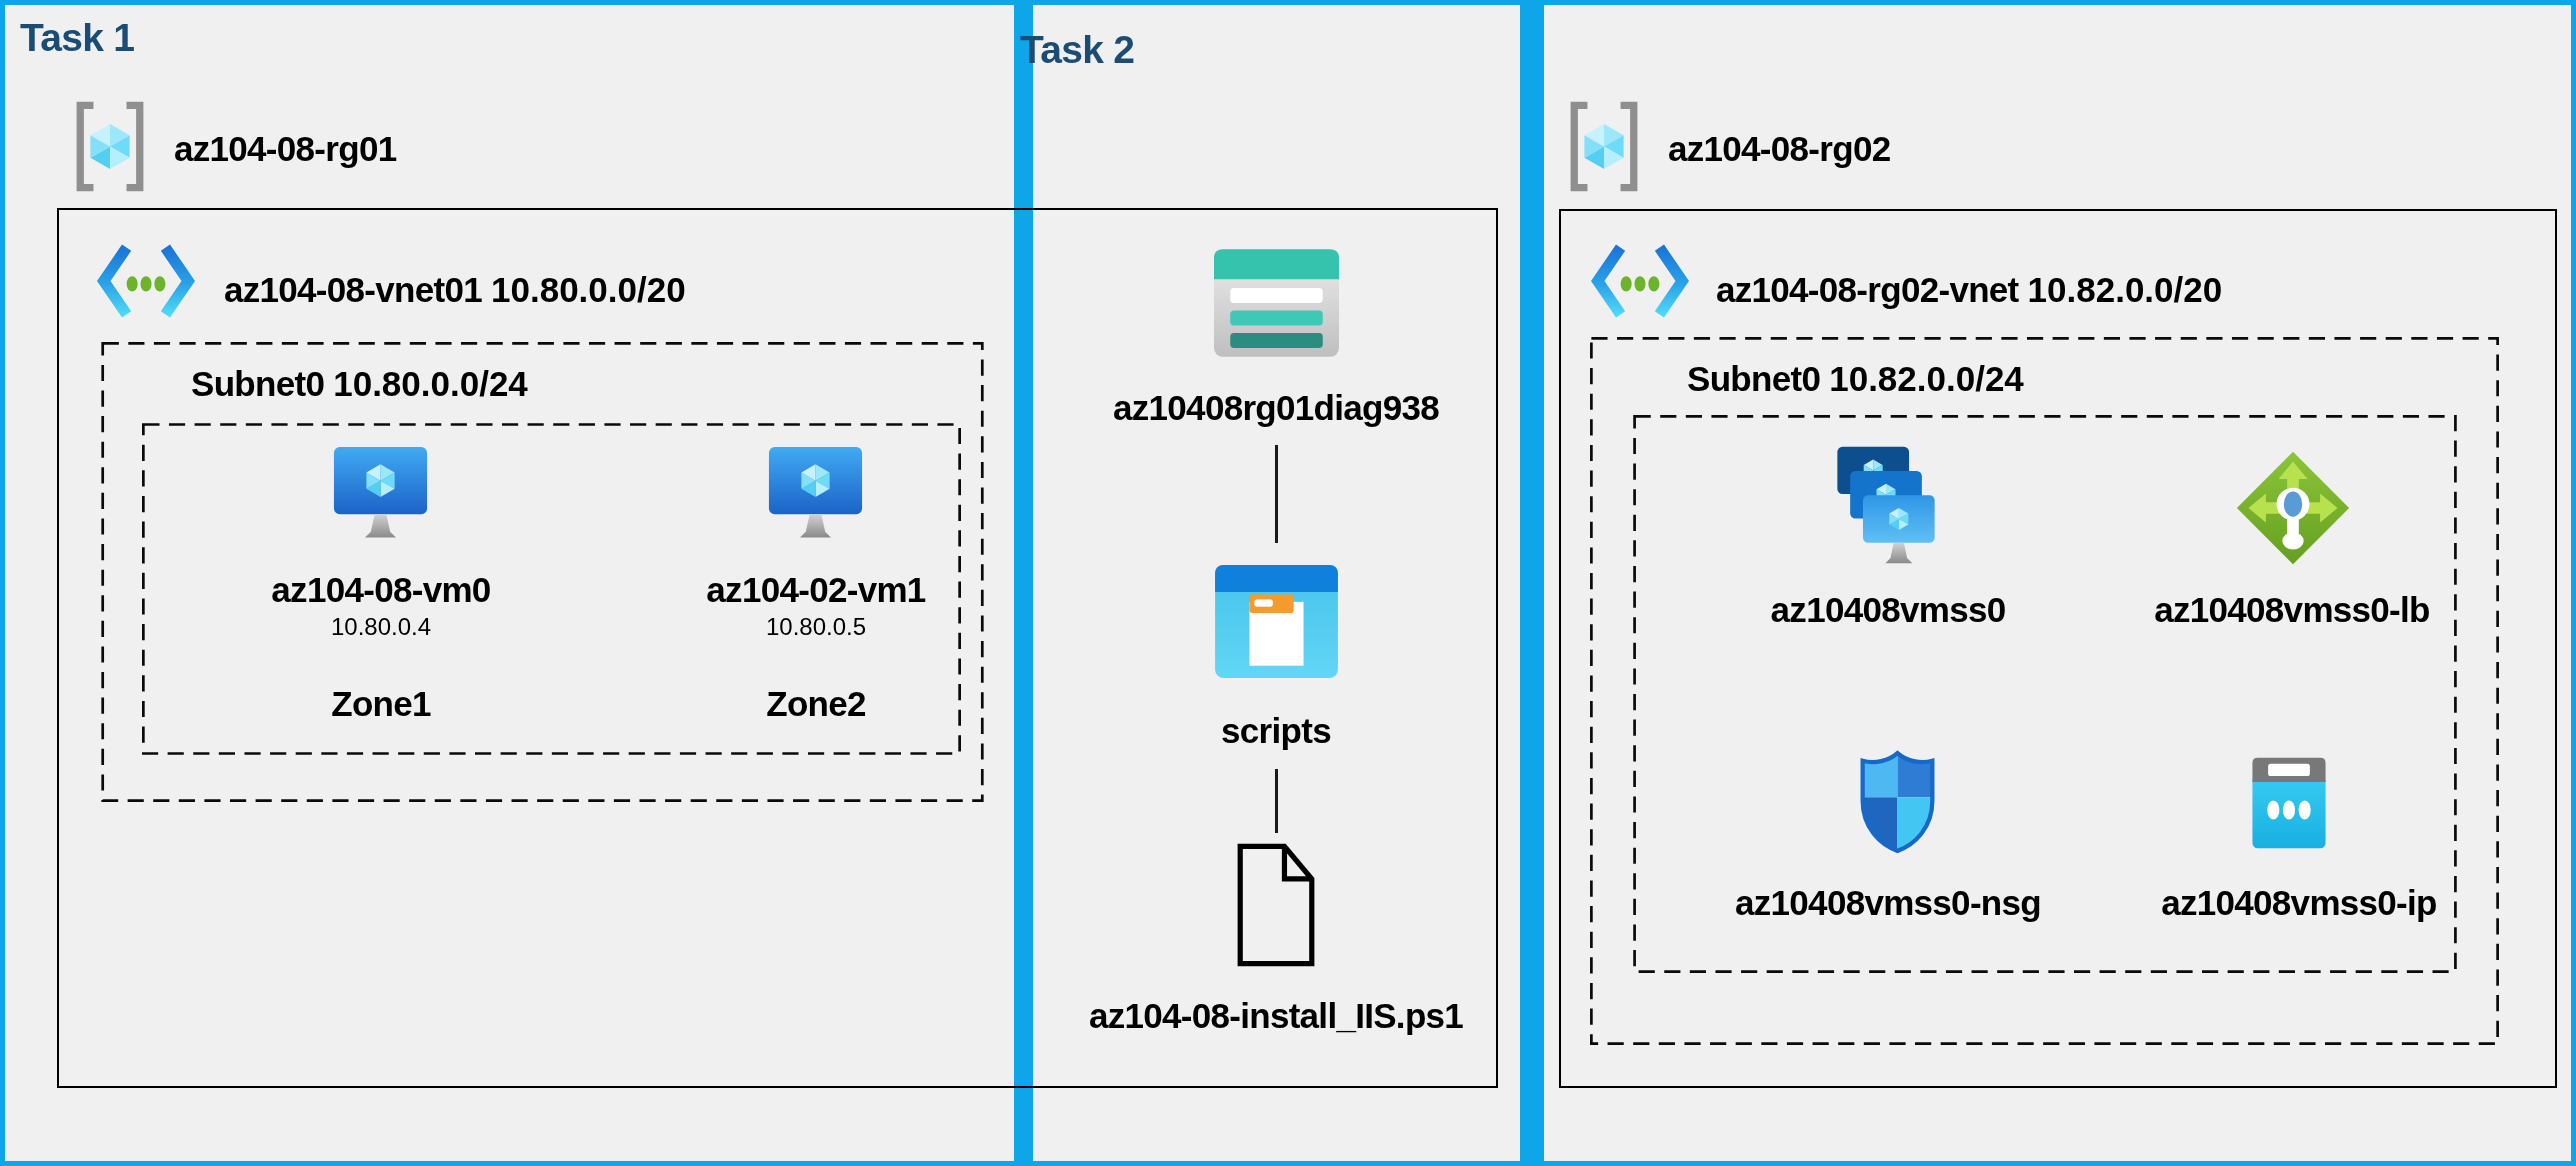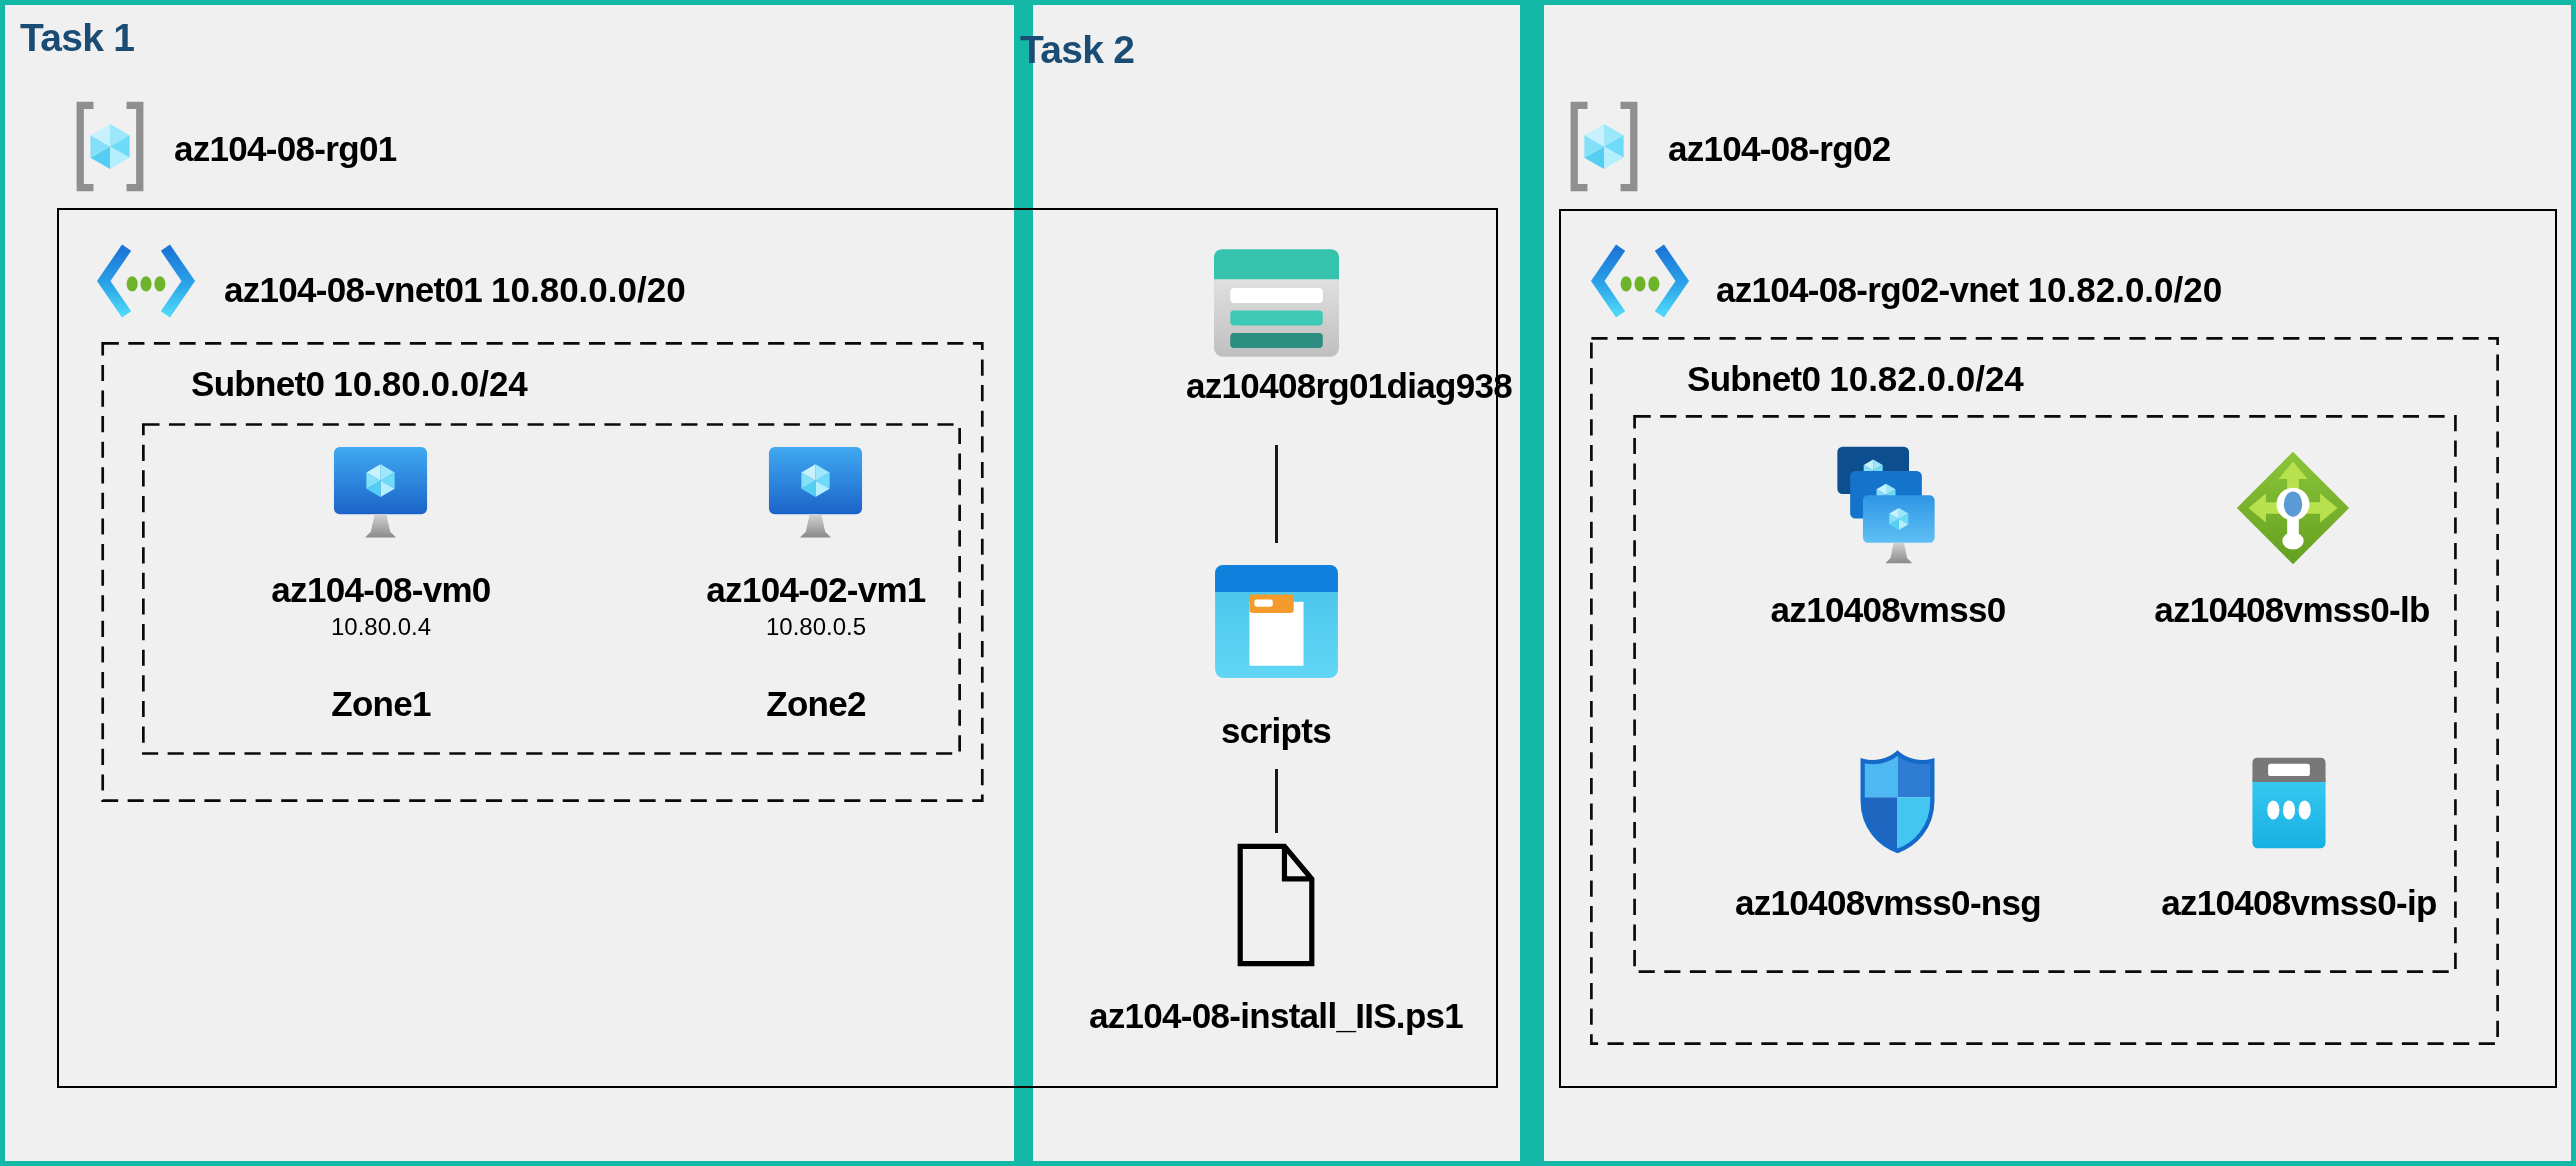--- a/index.html
+++ b/index.html
@@ -1,19 +1,19 @@
 <!DOCTYPE html>
 <html style="font-size:10.8px"><head>
 <meta charset="utf-8">
 <style>
   html,body{margin:0;padding:0;background:#ffffff;}
   #canvas{
     position:relative;
     width:2576px;height:1166px;
-    background:#14b8a6;
+    background:#0ea5e9;
     font-family:"Liberation Sans", sans-serif;
     overflow:hidden;
   }
   .panel{position:absolute;top:5.4px;height:1156px;background:#f0f0f1;}
   .task-title{
     position:absolute;
     font-size:39px;font-weight:700;color:#1a4c74;
     white-space:nowrap;letter-spacing:-0.7px;
   }
   .res-label{
@@ -151,21 +151,21 @@
   <div class="cell-sub lbl" style="left:681px;top:613px;width:270px;">10.80.0.5</div>
   <div class="cell-label lbl" style="left:681px;top:684px;width:270px;">Zone2</div>
 
   <svg class="icon" style="left:1214px;top:249px;" width="125" height="108" viewBox="0 0 100 86">
     <rect x="0" y="0" width="100" height="86" rx="7" fill="url(#gradStor)"></rect>
     <path d="M7 0 H93 Q100 0 100 7 V24 H0 V7 Q0 0 7 0 Z" fill="#36c3ae"></path>
     <rect x="13" y="31" width="74" height="12" rx="3" fill="#ffffff"></rect>
     <rect x="13" y="49" width="74" height="12" rx="3" fill="#3ec9b6"></rect>
     <rect x="13" y="67" width="74" height="12" rx="3" fill="#2a8d80"></rect>
   </svg>
-  <div class="cell-label lbl" style="left:1040px;top:366px;width:472px;text-align:right;">az10408rg01diag938</div>
+  <div class="cell-label lbl" style="left:1040px;top:388px;width:472px;">az10408rg01diag938</div>
 
   <div class="connector" style="left:1275px;top:445px;height:98px;"></div>
 
   <svg class="icon" style="left:1215px;top:565px;" width="123" height="113" viewBox="0 0 100 92">
     <rect x="0" y="0" width="100" height="92" rx="7" fill="url(#gradScripts)"></rect>
     <path d="M7 0 H93 Q100 0 100 7 V22 H0 V7 Q0 0 7 0 Z" fill="#0f80dc"></path>
     <rect x="28" y="30" width="44" height="52" fill="#ffffff"></rect>
     <rect x="28" y="24" width="36" height="15" rx="2" fill="#f39b2d"></rect>
     <rect x="32" y="28" width="15" height="6" rx="2" fill="#ffffff"></rect>
   </svg>

